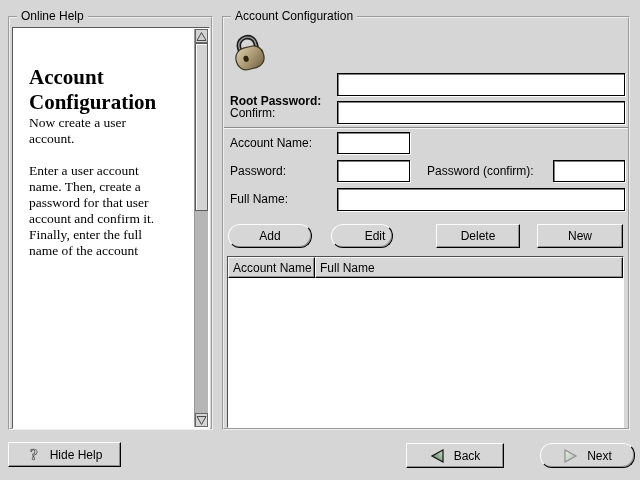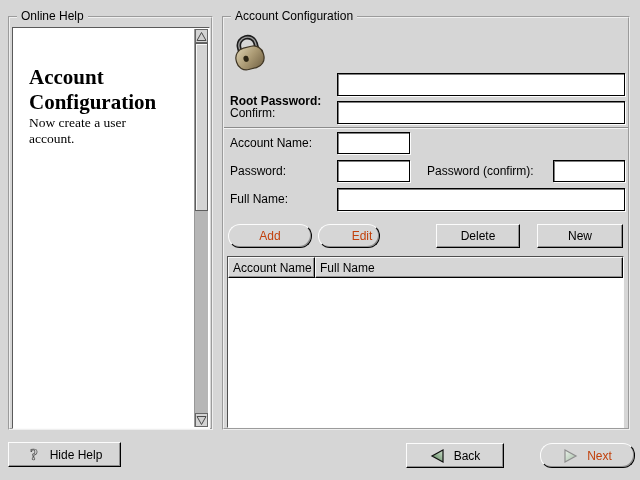--- a/index.html
+++ b/index.html
@@ -61,21 +61,21 @@
   .hsep { position:absolute; height:2px; border-top:1px solid #8c8c8c; border-bottom:1px solid #f4f4f4; }
 
   
   .btn {
     position:absolute; background:#d6d6d6;
     border:1px solid; border-color:#fcfcfc #000 #000 #fcfcfc;
     box-shadow:inset -1px -1px 0 #8f8f8f;
     display:flex; align-items:center; justify-content:center; gap:9px;
     font-size:12px; cursor:default; white-space:nowrap;
   }
-  .btn.disabled { color:#c2410c;border-radius:12px; }
+  .btn.disabled { color:#000000;border-radius:12px; }
 
   
   .listbox {
     position:absolute; display:flex; flex-direction:column;
     border:1px solid; border-color:#4f4f4f #fdfdfd #fdfdfd #4f4f4f; background:#fff;
   }
   .list-header { display:flex; height:21px; flex:none; }
   .th {
     background:#d6d6d6; border:1px solid; border-color:#f8f8f8 #000 #000 #f8f8f8;
     box-shadow:inset -1px -1px 0 #909090;
@@ -94,20 +94,26 @@
   <span class="gframe-label">Online Help</span>
 </div>
 
 <div class="abs sunken" style="left:12px; top:27px; width:198px; height:402px;">
 
   <div class="help-view">
     <div class="help-title">Account
 Configuration</div>
     <div class="help-p">Now create a user
 account.</div>
+    <div class="help-p">Enter a user account
+name. Then, create a
+password for that user
+account and confirm it.
+Finally, enter the full
+name of the account</div>
   </div>
 
   <div class="sb">
     <div class="sb-btn" style="top:0;">
       <svg width="11" height="11" viewBox="0 0 11 11">
         <polygon points="5.5,1.5 1,9.5 10,9.5" fill="#d0d0d0" stroke="#4a4a4a" stroke-width="1"></polygon>
       </svg>
     </div>
     <div class="sb-thumb"></div>
     <div class="sb-btn" style="bottom:0;">
@@ -156,21 +162,21 @@
 
 <span class="lbl" style="left:427px; top:165px;">Password (confirm):</span>
 <input class="entry" type="password" style="left: 553px; top: 160px; width: 72px; height: 22px;" value="">
 
 <span class="lbl" style="left:230px; top:193px;">Full Name:</span>
 <input class="entry" type="text" style="left: 337px; top: 188px; width: 288px; height: 23px;" value="">
 
 <button class="btn disabled" style="left:228px; top:224px; width:84px; height:24px;">
   <span>Add</span>
 </button>
-<button class="btn disabled" style="left:318px; top:224px; width:62px; height:24px;padding-left:26px;">
+<button class="btn disabled" style="left:331px; top:224px; width:62px; height:24px;padding-left:26px;">
   <span>Edit</span>
 </button>
 <button class="btn" style="left:436px; top:224px; width:84px; height:24px;">
   <span>Delete</span>
 </button>
 <button class="btn" style="left:537px; top:224px; width:86px; height:24px;">
   <span>New</span>
 </button>
 
 <div class="listbox" style="left:227px; top:256px; width:397px; height:172px;">

